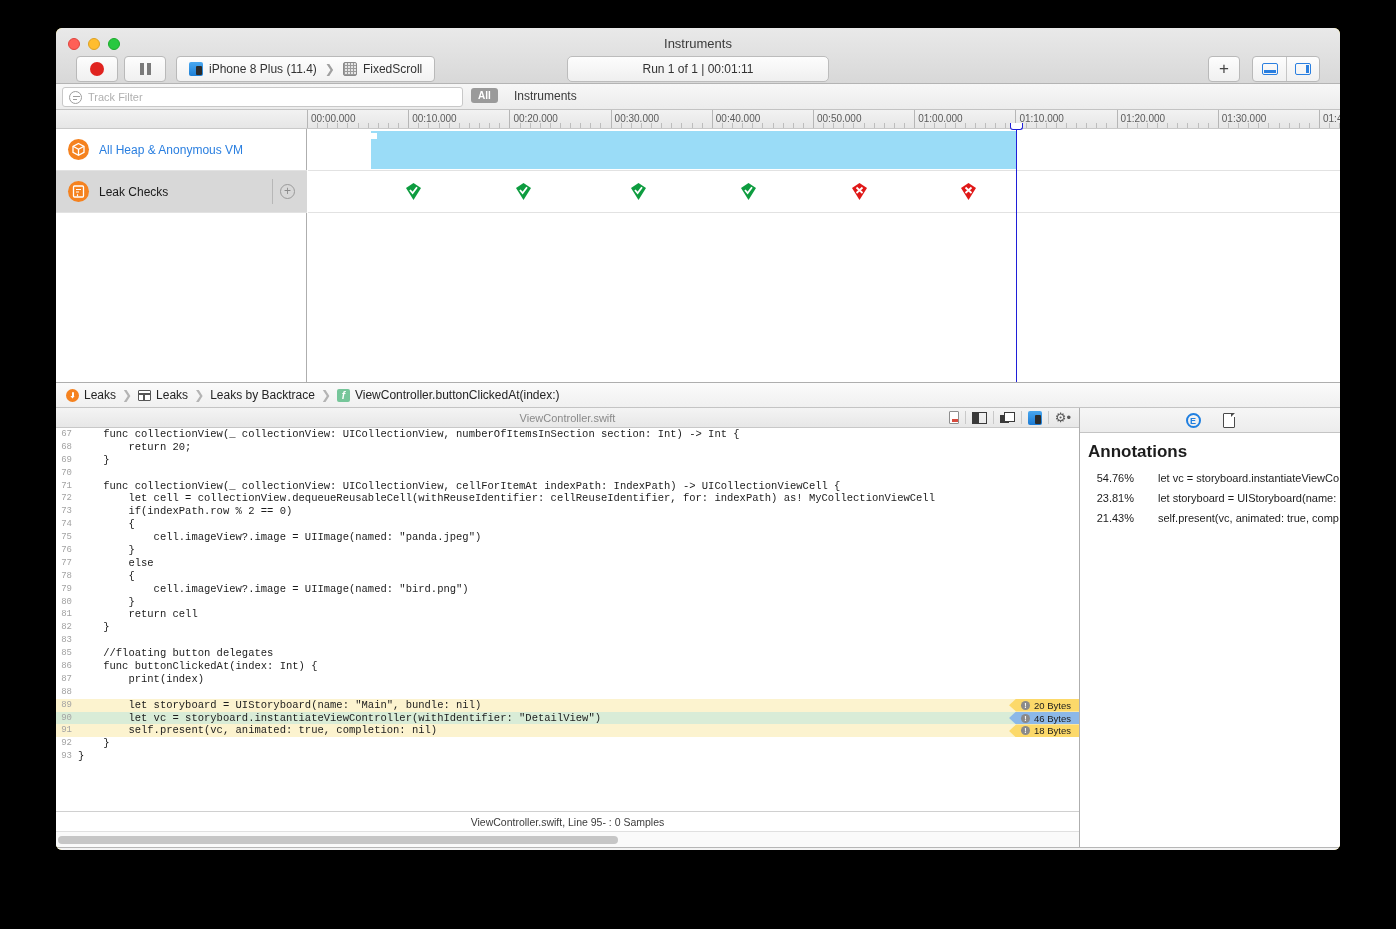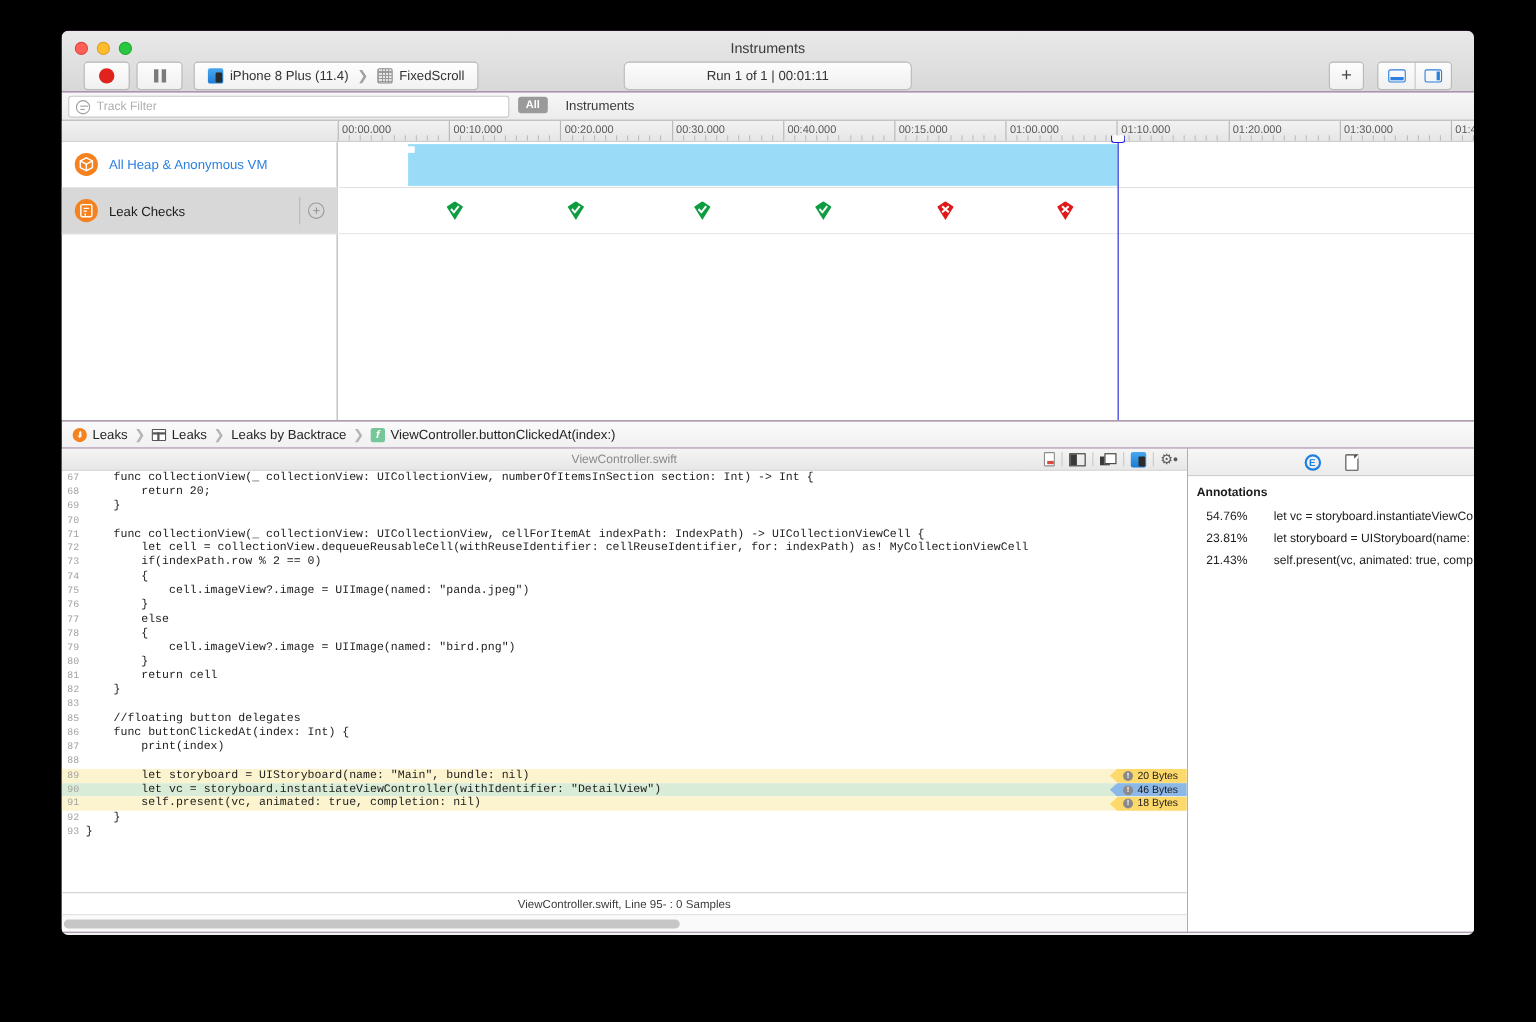--- a/index.html
+++ b/index.html
@@ -7,21 +7,21 @@
     margin: 0; padding: 0;
     width: 1396px; height: 929px;
     background: #000;
     font-family: "Liberation Sans", sans-serif;
     overflow: hidden;
   }
   #window {
     position: absolute;
     left: 56px; top: 28px;
     width: 1284px; height: 822px;
-    background: #701a75;
+    background: #fde047;
     border-radius: 6px;
     overflow: hidden;
     box-shadow: 0 6px 26px rgba(0,0,0,0.55);
   }
 
   
   .titlebar {
     position: relative;
     height: 56px;
     background: linear-gradient(#e9e9e9, #d8d8d8);
@@ -263,21 +263,21 @@
     border-bottom: 1px solid #c4c4c4;
     display: flex; align-items: center; justify-content: center; gap: 22px;
   }
   .insp-e {
     width: 15px; height: 15px; border-radius: 50%; border: 2px solid #1f7fe0;
     color: #1f7fe0; font-size: 9px; font-weight: bold; text-align: center; line-height: 12px;
   }
   .insp-page { width: 12px; height: 15px; border: 1.3px solid #4a4a4a; border-radius: 1px; background: #fff; position: relative; }
   .insp-page::after { content:""; position:absolute; right:-1px; top:-1px; border-width: 0 0 4px 4px; border-style: solid; border-color: transparent transparent #fff #4a4a4a; }
   .insp-body { position: absolute; left: 0; right: 0; top: 25px; bottom: 0; background: #fff; }
-  .insp-title { font-size: 11px; font-weight: bold; color: #1c1c1c; padding: 9px 0 6px 8px; }
+  .insp-title { font-size: 17px; font-weight: bold; color: #1c1c1c; padding: 9px 0 6px 8px; }
   .annot-row { display: flex; font-size: 11px; color: #1c1c1c; padding: 4px 0 4px 0; white-space: nowrap; overflow: hidden; }
   .annot-pct { width: 78px; flex: none; text-align: right; padding-right: 24px; }
 
   
   .bottombar {
     position: relative; height: 36px;
     background: linear-gradient(#f3f3f3,#e6e6e6);
     border-top: 1px solid #b6b6b6;
     display: flex; align-items: center;
   }
@@ -385,21 +385,21 @@
         <div class="majtick" style="left: 655.8px;">00:40.000</div>
         <div class="mintick" style="left: 665.92px;"></div>
         <div class="mintick" style="left: 676.04px;"></div>
         <div class="mintick" style="left: 686.16px;"></div>
         <div class="mintick" style="left: 696.28px;"></div>
         <div class="mintick" style="left: 706.4px;"></div>
         <div class="mintick" style="left: 716.52px;"></div>
         <div class="mintick" style="left: 726.64px;"></div>
         <div class="mintick" style="left: 736.76px;"></div>
         <div class="mintick" style="left: 746.88px;"></div>
-        <div class="majtick" style="left: 757px;">00:15.000</div>
+        <div class="majtick" style="left: 757px;">00:50.000</div>
         <div class="mintick" style="left: 767.12px;"></div>
         <div class="mintick" style="left: 777.24px;"></div>
         <div class="mintick" style="left: 787.36px;"></div>
         <div class="mintick" style="left: 797.48px;"></div>
         <div class="mintick" style="left: 807.6px;"></div>
         <div class="mintick" style="left: 817.72px;"></div>
         <div class="mintick" style="left: 827.84px;"></div>
         <div class="mintick" style="left: 837.96px;"></div>
         <div class="mintick" style="left: 848.08px;"></div>
         <div class="majtick" style="left: 858.2px;">01:00.000</div>

